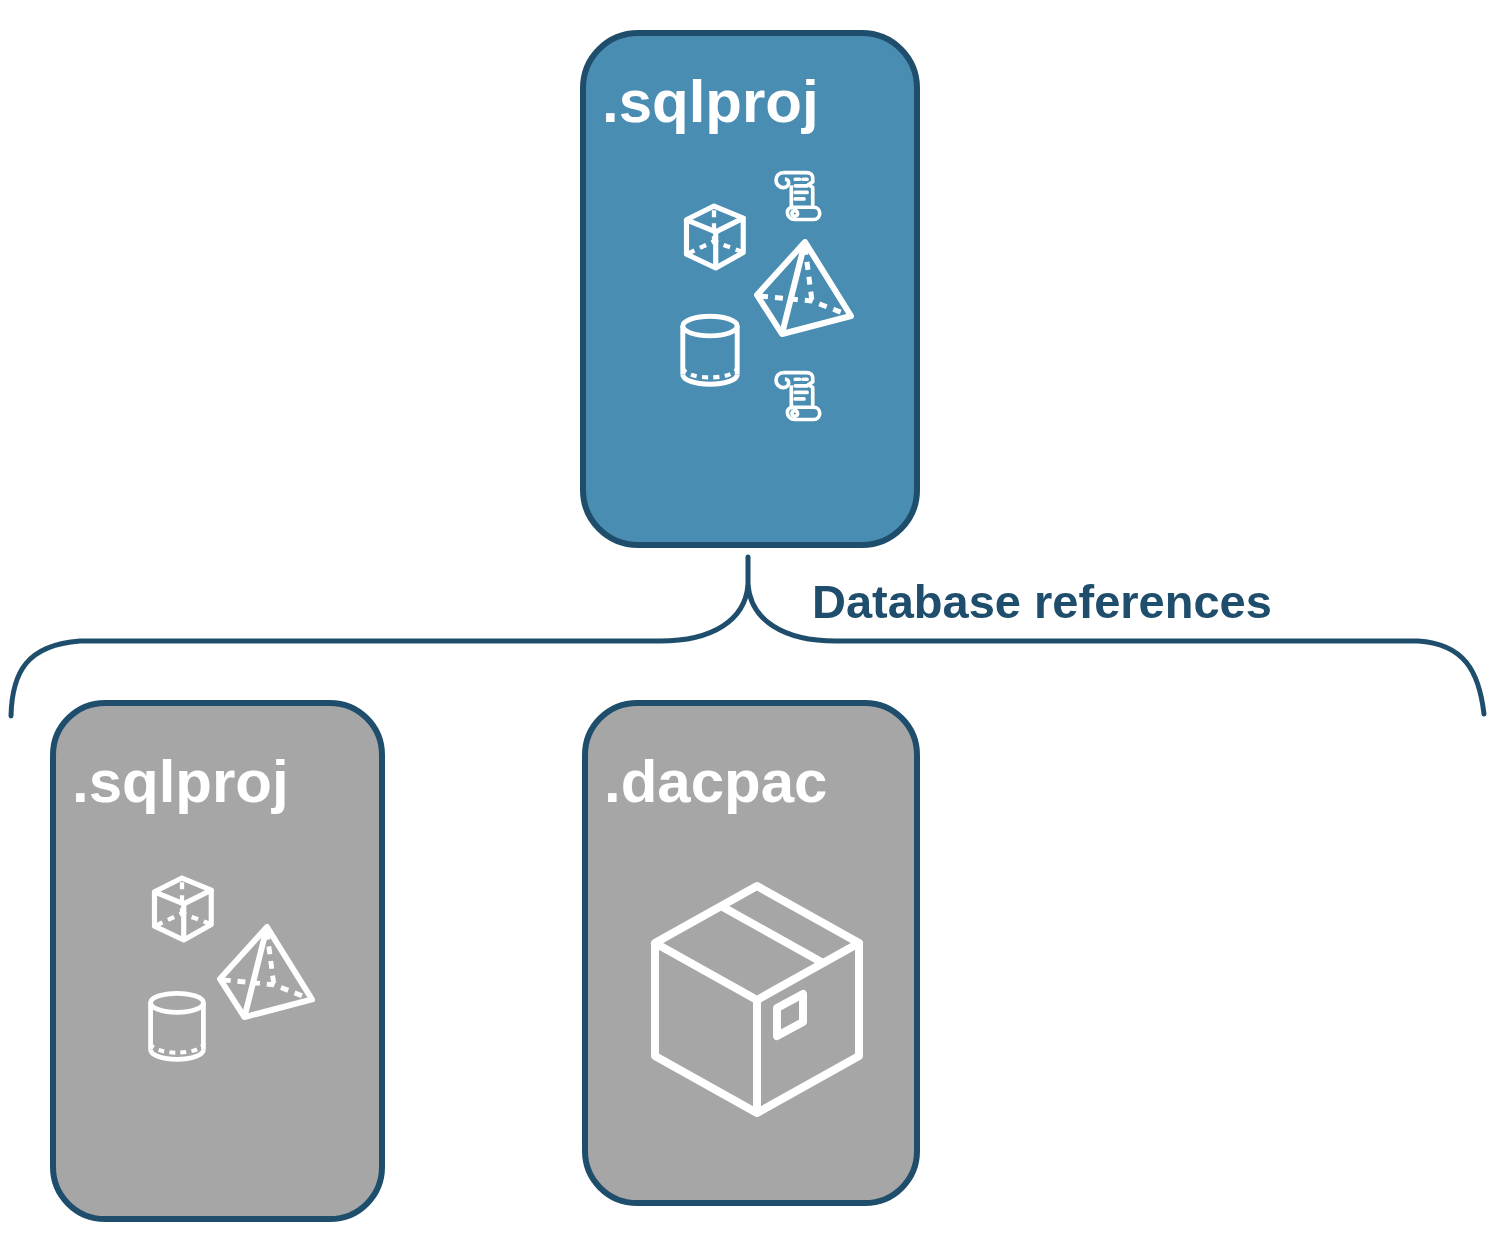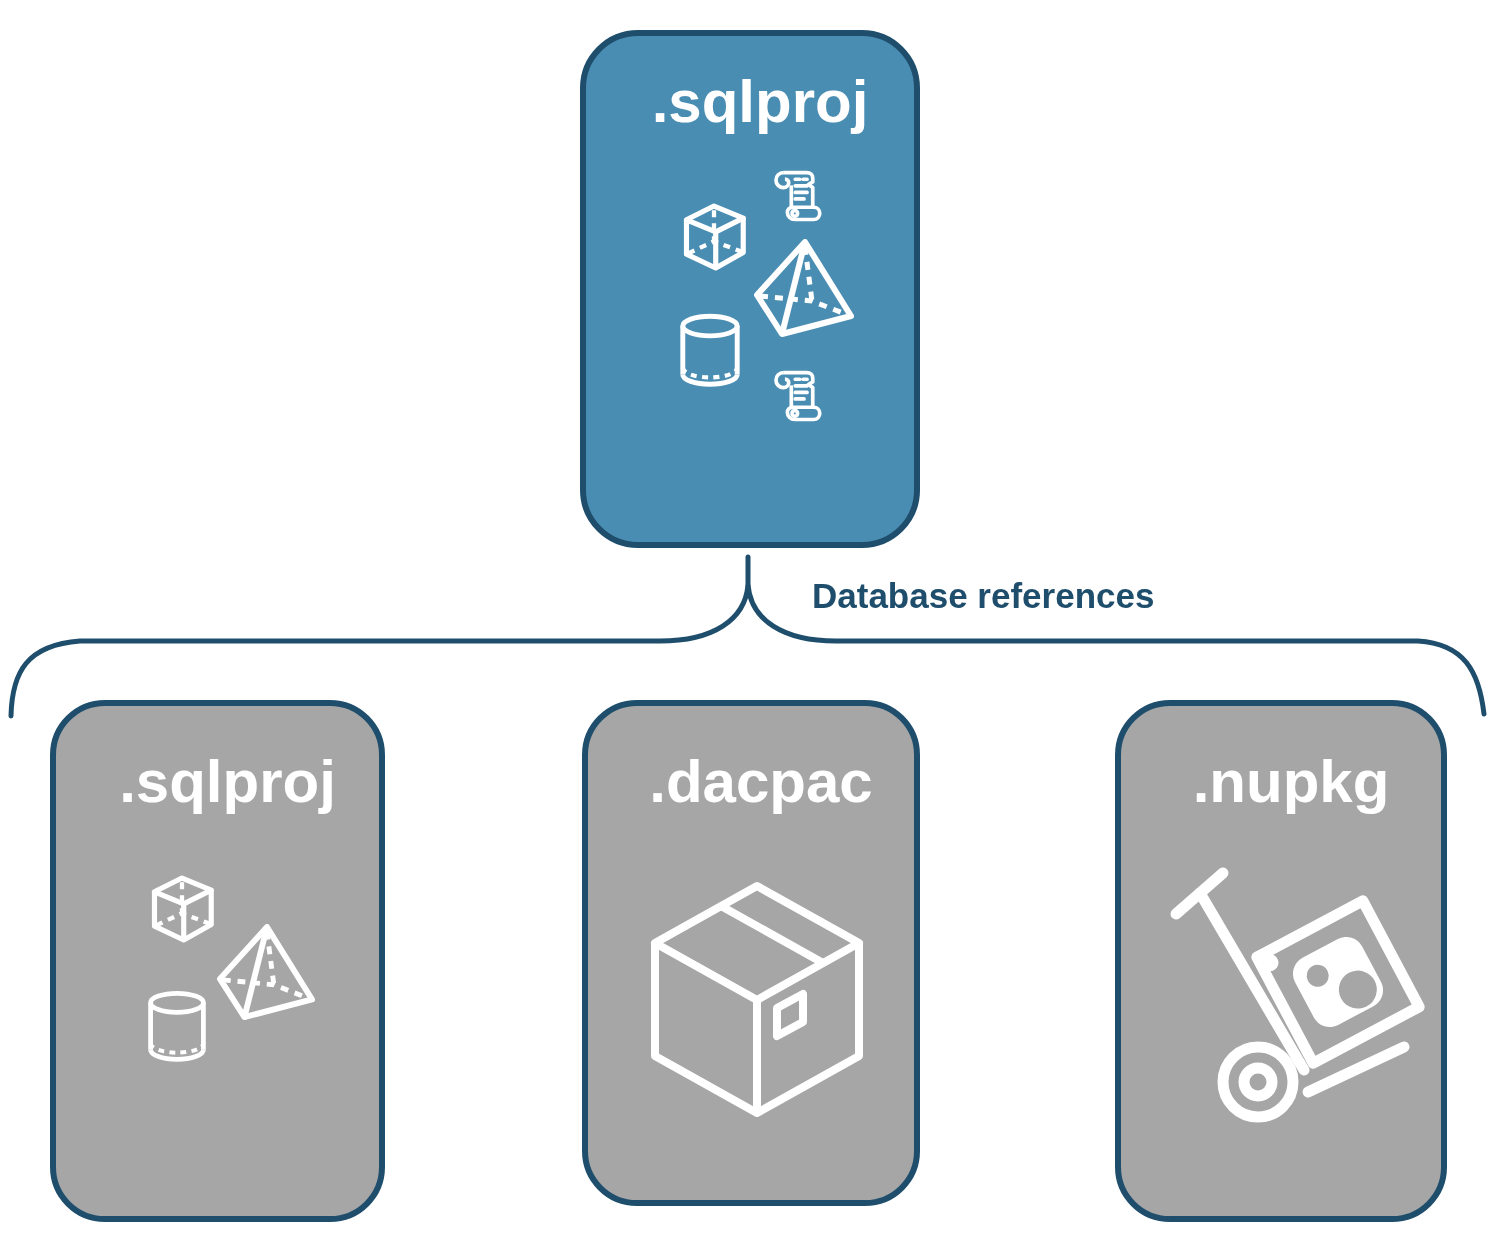--- a/index.html
+++ b/index.html
@@ -6,28 +6,28 @@
   .canvas{
     position:relative;width:1500px;height:1250px;background:#ffffff;overflow:hidden;
     font-family:"Liberation Sans","DejaVu Sans",sans-serif;
   }
   .overlay{position:absolute;left:0;top:0;width:1500px;height:1250px;}
   .brace{fill:none;stroke:#1f4e6d;stroke-width:5;stroke-linecap:round;}
   .card{position:absolute;border:6px solid #1f4e6d;box-sizing:border-box;}
   .card.root{background:#4a8db3;border-radius:58px;}
   .card.child{background:#a6a6a6;border-radius:55px;}
   .card-label{
-    position:absolute;left:10px;width:100%;text-align:center;
+    position:absolute;left:16px;width:100%;text-align:left;
     color:#ffffff;font-weight:700;font-size:60px;letter-spacing:0px;line-height:1;
   }
   .root .card-label{top:36px;}
   .child .card-label{top:46px;}
   .connector-label{
     position:absolute;left:812px;top:578px;color:#1f4e6d;font-weight:700;
-    font-size:35px;line-height:1;letter-spacing:0px;white-space:nowrap;
+    font-size:47px;line-height:1;letter-spacing:0px;white-space:nowrap;
   }
   .ic{position:absolute;overflow:visible;}
   .iw{stroke:#ffffff;fill:none;stroke-linejoin:round;}
   .dash{stroke-dasharray:8 7;}
   .fillw{fill:#ffffff;}
   .fillg{fill:#a6a6a6;}
   .defs{position:absolute;width:0;height:0;overflow:hidden;}
 </style>
 </head>
 <body>
@@ -139,20 +139,14 @@
       </svg>
   </div>
 
   <div class="card child" style="left:582px;top:700px;width:338px;height:506px;">
     <div class="card-label">.dacpac</div>
     <svg class="ic" style="left:49px;top:140px;width:240px;height:280px;" viewBox="0 0 240 280">
         <use href="#sym-package"></use>
       </svg>
   </div>
 
-  <div class="card child" style="left:1115px;top:700px;width:332px;height:522px;">
-    <div class="card-label">.nupkg</div>
-    <svg class="ic" style="left:45px;top:158px;width:260px;height:270px;" viewBox="0 0 260 270">
-        <use href="#sym-handtruck"></use>
-      </svg>
-  </div>
 
 </div>
 
 </body></html>

